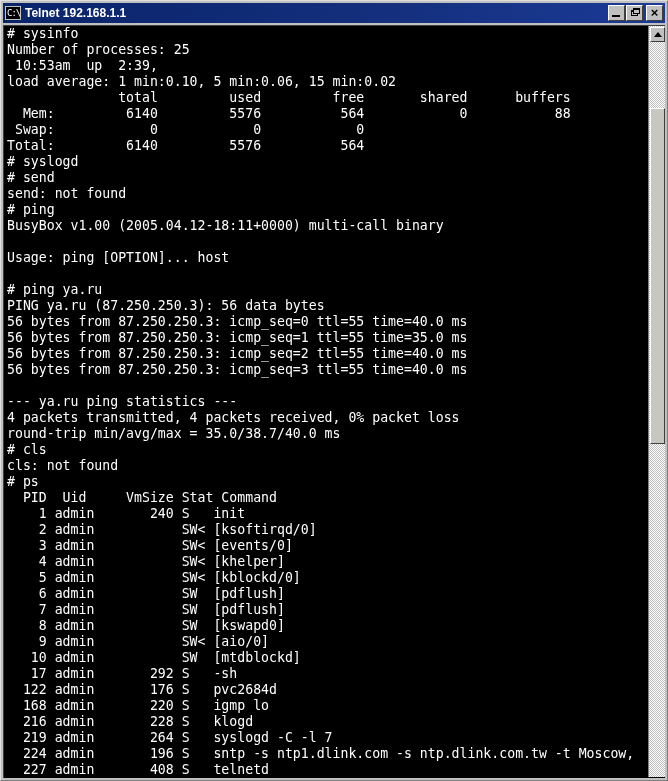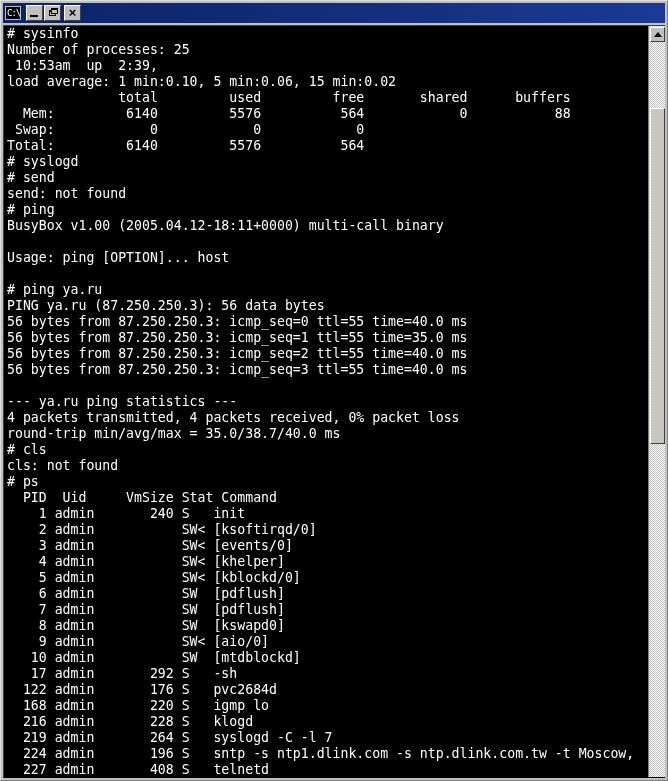--- a/index.html
+++ b/index.html
@@ -210,20 +210,21 @@
 </style>
 </head>
 <body>
 
 <div id="window">
 
   <div id="titlebar">
     <div id="title-icon">
       <span class="glyph">C:\</span>
     </div>
+    <div id="title-text">Telnet 192.168.1.1</div>
     <div class="caption-btns">
       <div class="cbtn">
         <span class="min-bar"></span>
       </div>
       <div class="cbtn">
         <span class="restore-box"></span>
         <span class="restore-box2"></span>
       </div>
       <div class="cbtn close">
         <span class="xmark">×</span>

